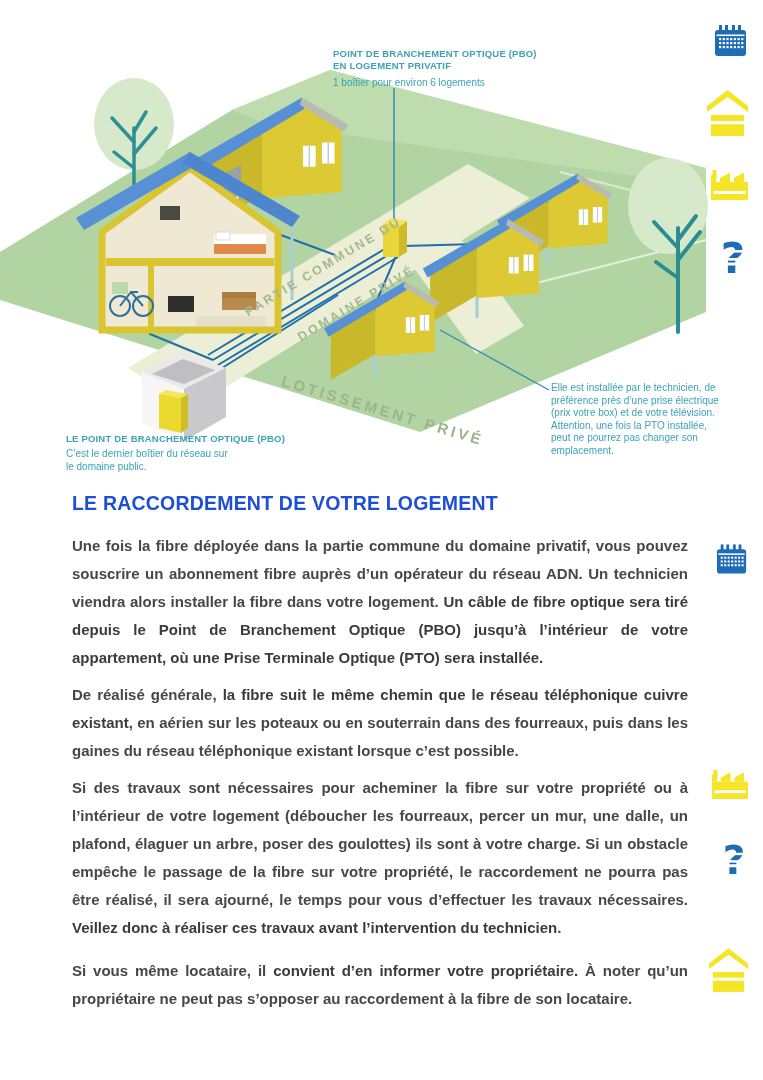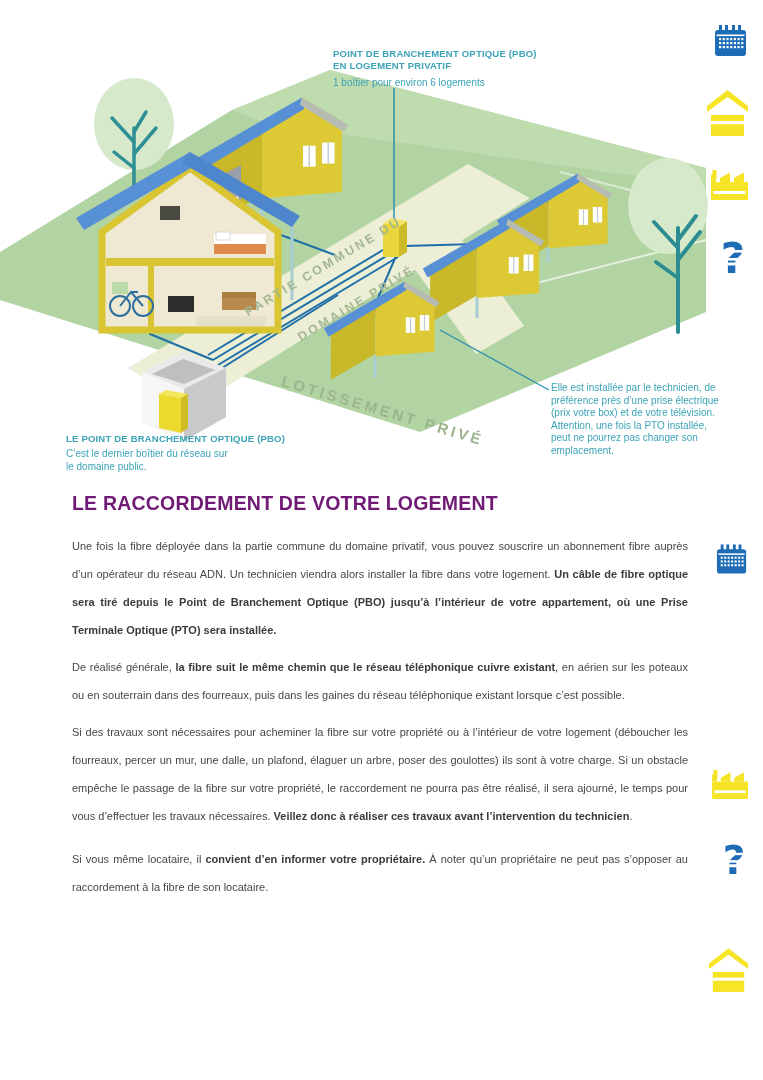--- a/index.html
+++ b/index.html
@@ -13,22 +13,22 @@
   .lbl .b{font-size:10px;line-height:12.5px;}
   .top-lbl{left:333px;top:48px;}
   .public-lbl{left:66px;top:433px;}
   .pto-lbl{left:551px;top:379px;width:170px;}
   .road-text{position:absolute;font-weight:bold;white-space:nowrap;transform-origin:0 50%;
              color:#a3b791;letter-spacing:2.6px;font-size:12.5px;}
   .rt1{left:246px;top:306px;transform:rotate(-31deg);}
   .rt2{left:299px;top:331px;transform:rotate(-31deg);}
   .estate{left:282px;top:372px;transform:rotate(16.5deg);font-size:15px;letter-spacing:3.2px;color:#9cb48c;}
   .content{position:absolute;left:72px;top:492px;width:626px;}
-  .content h1{margin:0 0 17px 0;font-size:19.5px;letter-spacing:.2px;color:#701a75;font-weight:bold;}
-  .para{margin:0 10px 9px 0;font-size:11px;line-height:28px;color:#474747;text-align:justify;}
+  .content h1{margin:0 0 17px 0;font-size:19.5px;letter-spacing:.2px;color:#1d4ed8;font-weight:bold;}
+  .para{margin:0 10px 9px 0;font-size:15px;line-height:28px;color:#474747;text-align:justify;font-weight:bold;}
   .para b{color:#3b3b3b;}
   .gap1{margin-top:15px;}
   .gap2{margin-top:24px;}
   .rail-icon{position:absolute;right:15px;}
   .i1{top:24px;} .i2{top:90px;} .i3{top:168px;} .i4{top:240px;}
   .i5{top:543px;} .i6{top:768px;} .i7{top:843px;} .i8{top:948px;}
 </style>
 </head>
 <body>
 

